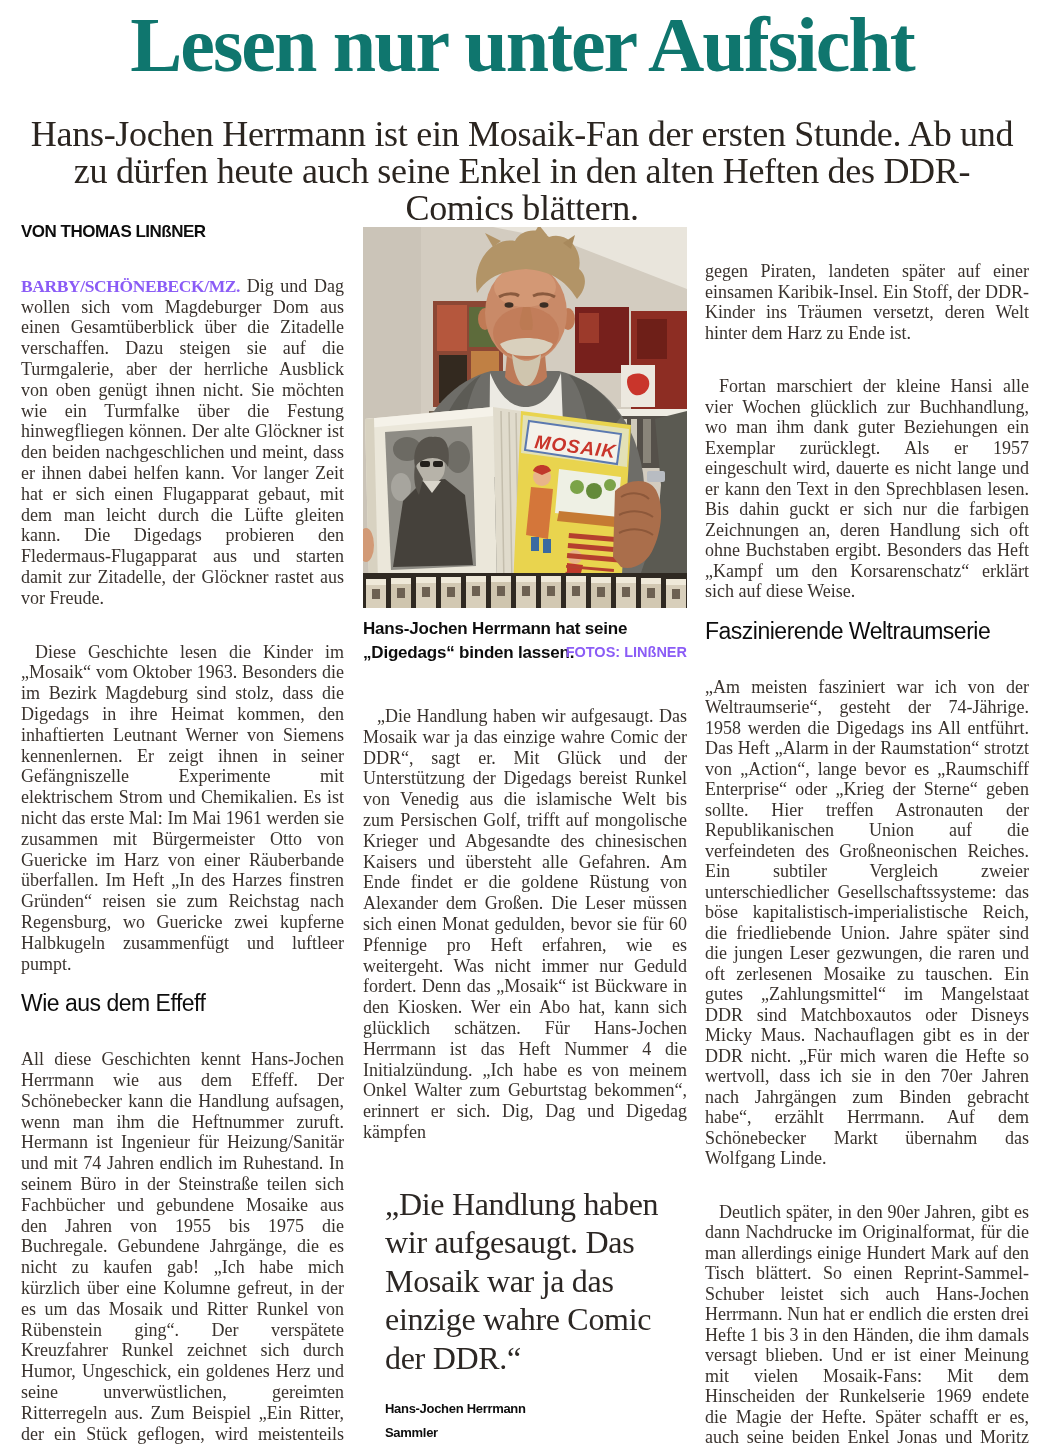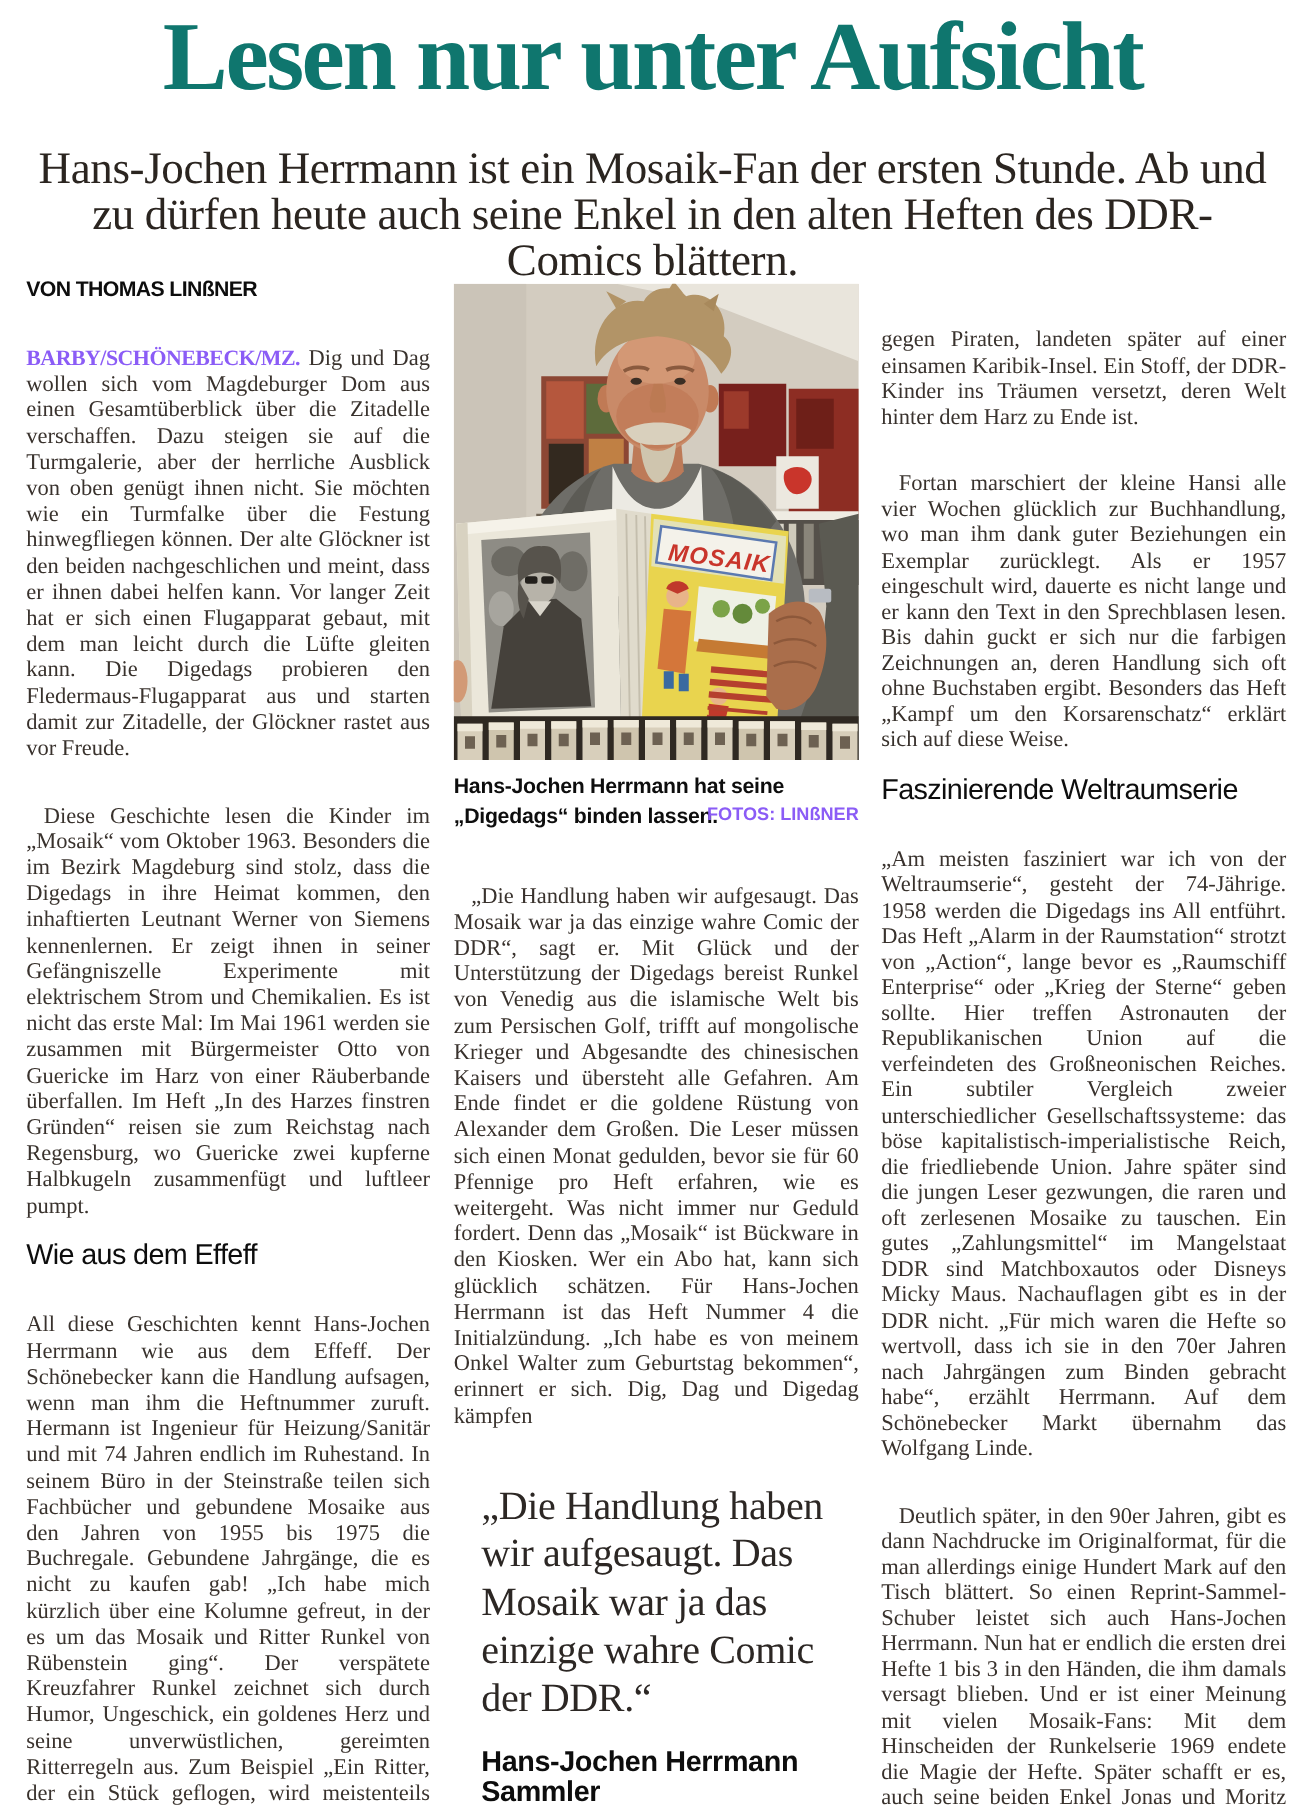--- a/index.html
+++ b/index.html
@@ -70,21 +70,21 @@
   
   .pullquote {
     margin-top:42px; margin-left:22px; width:300px;
     font-family:"Liberation Serif", serif;
     font-size:32px; line-height:38.5px; letter-spacing:-0.3px;
     color:#2c2724; text-align:left; text-indent:0;
   }
   .pq-attrib {
     margin-top:20px; margin-left:22px;
     font-family:"Liberation Sans", sans-serif;
-    font-weight:bold; font-size:23px; line-height:24px; letter-spacing:-0.3px;
+    font-weight:bold; font-size:13px; line-height:24px; letter-spacing:-0.3px;
     color:#0d0d0d; text-align:left;
   }
 </style>
 </head>
 <body>
 
 <div class="page">
 
   <h1 class="headline">Lesen nur unter Aufsicht</h1>
 

